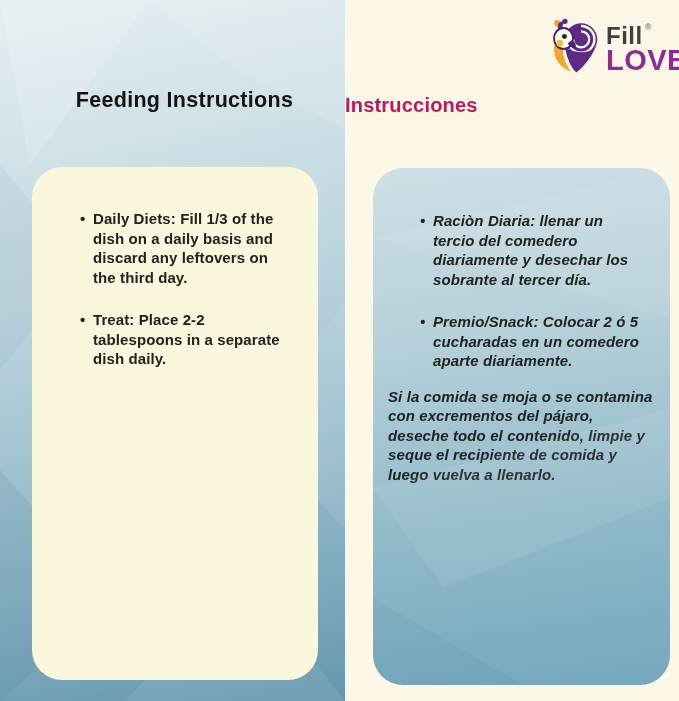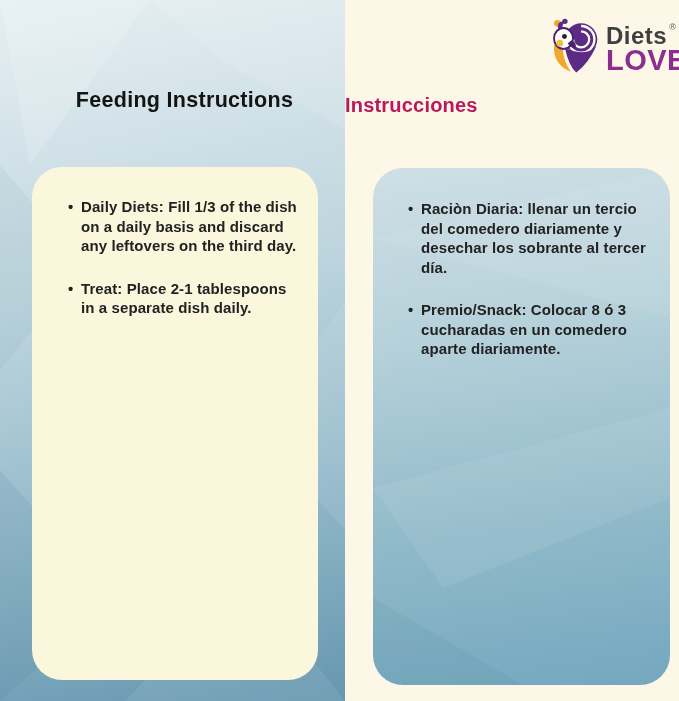--- a/index.html
+++ b/index.html
@@ -17,23 +17,23 @@
   .title-en{position:absolute;top:88px;left:0;width:100%;margin:0;text-align:center;
     font-size:21.5px;font-weight:bold;color:#141414;letter-spacing:.3px;}
   .title-es{position:absolute;top:90px;left:0;width:100%;margin:0;text-align:left;
     font-size:20px;font-weight:bold;color:#be185d;line-height:1.52;letter-spacing:.2px;}
 
   .card{position:absolute;border-radius:30px;box-sizing:border-box;}
   .card-left{left:32px;top:167px;width:286px;height:513px;background:#fbf7dd;
     padding:26px 14px 0 16px;}
   .card-right{left:28px;top:168px;width:297px;height:517px;overflow:hidden;
     background:linear-gradient(172deg,#cfdfe5 0%,#b6d1da 32%,#92bbca 66%,#74a7bf 100%);
-    padding:27px 13px 14px 15px;}
+    padding:27px 13px 14px 15px;font-style:italic;}
 
-  .card ul{list-style:none;margin:4px;padding:0 0 0 16px;}
+  .card ul{list-style:none;margin:16px;padding:0 0 0 16px;}
   .card li{position:relative;padding-left:13px;margin-bottom:23px;
     font-size:15px;font-weight:bold;color:#222;line-height:1.3;letter-spacing:.1px;}
   .card li:last-child{margin-bottom:13px;}
   .card li::before{content:"\2022";position:absolute;left:0;top:0;}
   .footer-note{margin:0;font-size:15px;font-weight:bold;color:#222;line-height:1.3;letter-spacing:.1px;}
 
   
   .logo{position:absolute;top:16px;left:200px;display:flex;align-items:flex-start;}
   .logo-bird{width:57px;height:60px;flex:0 0 auto;}
   .logo-text{margin-left:4px;line-height:1;}
@@ -54,21 +54,21 @@
       <polygon points="345,300 255,430 345,530" fill="#ffffff" opacity="0.08"></polygon>
       <polygon points="0,470 115,600 0,701" fill="#3f6e86" opacity="0.10"></polygon>
       <polygon points="125,701 245,575 345,701" fill="#ffffff" opacity="0.08"></polygon>
     </svg>
 
     <h1 class="title-en">Feeding Instructions</h1>
 
     <div class="card card-left">
       <ul>
         <li>Daily Diets: Fill 1/3 of the dish on a daily basis and discard any leftovers on the third day.</li>
-        <li>Treat: Place 2-1 tablespoons in a separate dish daily.</li>
+        <li>Treat: Place 2-2 tablespoons in a separate dish daily.</li>
       </ul>
     </div>
   </div>
 
   <div class="panel-right">
 
     <div class="logo">
       <svg class="logo-bird" viewBox="0 0 60 62">
 
         <circle cx="13" cy="7" r="3.4" fill="#f0a92e"></circle>
@@ -82,33 +82,34 @@
         <path d="M21 33 Q25 52 33 59 Q46 49 54 31 Q44 43 21 33 Z" fill="#5b2b85"></path>
 
         <path d="M17 16 Q6 27 11 43 Q15 53 27 58 Q18 45 19 31 Q19.5 21 25 15 Z" fill="#f0a92e"></path>
 
         <ellipse cx="19.5" cy="23" rx="10" ry="11" fill="#ffffff" stroke="#4a2270" stroke-width="2"></ellipse>
         <circle cx="15.5" cy="28" r="3.6" fill="#f0c040"></circle>
         <circle cx="20.5" cy="21" r="2.6" fill="#262626"></circle>
         <path d="M28 25 q6 2.5 4 9 q-6 -1.5 -8 -6 z" fill="#4a2270"></path>
       </svg>
       <div class="logo-text">
-        <div class="brand-top"><span>Diets</span><span class="reg-mark">®</span></div>
+        <div class="brand-top"><span>Fill</span><span class="reg-mark">®</span></div>
         <div class="brand-bottom">LOVE</div>
       </div>
     </div>
 
     <h1 class="title-es"><span>Instrucciones</span><br></h1>
 
     <div class="card card-right">
       <svg class="facets" width="297" height="517" viewBox="0 0 297 517">
         <polygon points="0,70 297,0 297,150" fill="#ffffff" opacity="0.07"></polygon>
         <polygon points="0,320 297,240 297,330 70,420" fill="#ffffff" opacity="0.07"></polygon>
         <polygon points="0,430 150,517 0,517" fill="#3f6e86" opacity="0.07"></polygon>
       </svg>
       <ul>
         <li>Raciòn Diaria: llenar un tercio del comedero diariamente y desechar los sobrante al tercer día.</li>
-        <li>Premio/Snack: Colocar 8 ó 3 cucharadas en un comedero aparte diariamente.</li>
+        <li>Premio/Snack: Colocar 2 ó 5 cucharadas en un comedero aparte diariamente.</li>
       </ul>
+      <p class="footer-note">Si la comida se moja o se contamina con excrementos del pájaro, deseche todo el contenido, limpie y seque el recipiente de comida y luego vuelva a llenarlo.</p>
     </div>
   </div>
 
 </div>
 
 </body></html>

